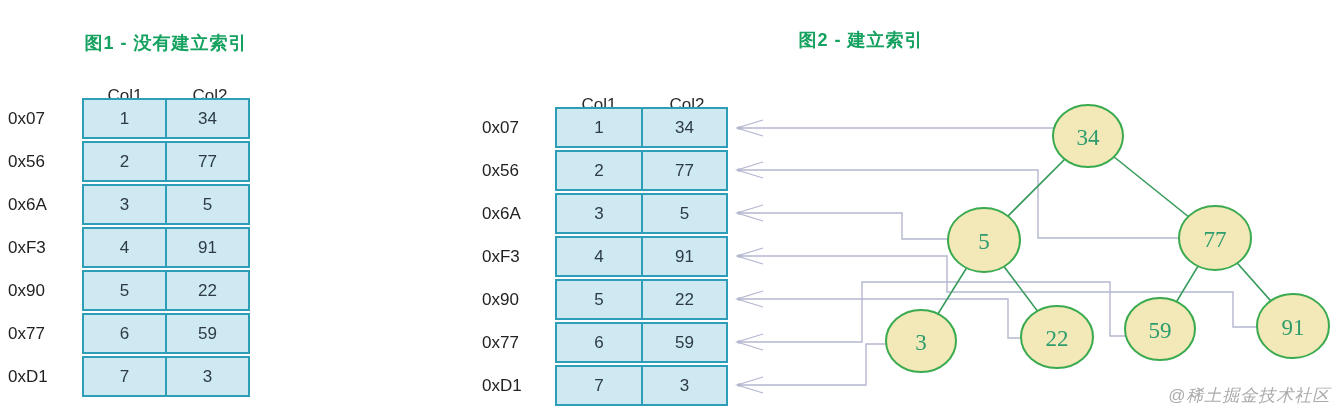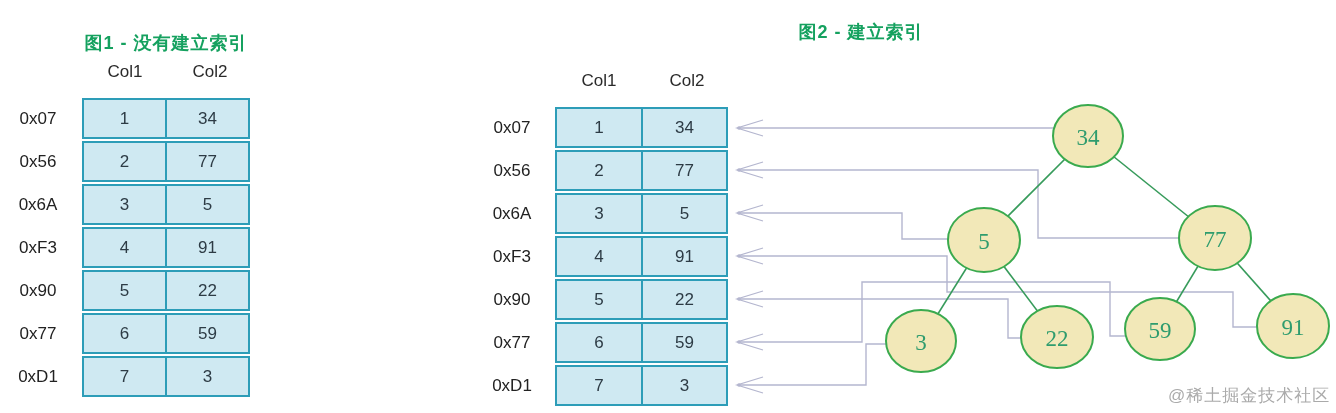--- a/index.html
+++ b/index.html
@@ -5,25 +5,25 @@
   html,body{margin:0;padding:0;background:#fff;}
   #canvas{
     position:relative;width:1336px;height:413px;background:#ffffff;overflow:hidden;
     font-family:"Liberation Sans", sans-serif;
   }
   .fig-title{
     position:absolute;font-size:18px;font-weight:bold;color:#15a15f;
     text-align:center;white-space:nowrap;letter-spacing:1px;
   }
   .col-header{
-    position:absolute;font-size:17px;color:#2a2a2a;text-align:center;width:88px;
+    position:absolute;font-size:17px;color:#2a2a2a;text-align:center;width:88px;margin-top:24px;
   }
   .addr-label{
     position:absolute;font-size:17px;color:#222;width:60px;height:41px;
-    line-height:41px;text-align:center;
+    line-height:41px;text-align:left;
   }
   .trow{position:absolute;display:flex;height:41px;}
   .cell{
     box-sizing:border-box;height:41px;border:2px solid #2d9db8;background:#cfe9f2;
     font-size:17px;color:#2d3b45;display:flex;align-items:center;justify-content:center;
   }
   .cell.c2{margin-left:-2px;}
   .f1 .cell{width:85px;}
   .f2 .cell.c1{width:88px;}
   .f2 .cell.c2{width:87px;}
@@ -32,21 +32,21 @@
   .arrowhead{stroke:#b4b6cf;stroke-width:1.2;fill:none;}
   .arrowdot{fill:#b4b6cf;}
   .tree-edge{stroke:#379b5b;stroke-width:1.6;fill:none;}
   .tree-node{fill:#f2e8b8;stroke:#3aaa4e;stroke-width:2;}
   .node-label{
     font-family:"Liberation Serif", serif;font-size:23px;fill:#2f9c6e;
     text-anchor:middle;dominant-baseline:central;
   }
   .watermark{
     position:absolute;left:1168px;top:384px;font-size:17px;color:#aaaaaa;
-    white-space:nowrap;letter-spacing:1px;
+    white-space:nowrap;letter-spacing:1px;font-style:italic;
   }
 </style>
 </head>
 <body>
 
 <div id="canvas">
 
   <div class="f1">
     <div class="fig-title" style="left:60px;top:4px;width:212px;margin-top:27px;">图1 - 没有建立索引</div>
 
@@ -85,21 +85,21 @@
       <div class="cell c1">6</div>
       <div class="cell c2">59</div>
     </div>
     <div class="trow" style="left:82px;top:356px;">
       <div class="cell c1">7</div>
       <div class="cell c2">3</div>
     </div>
   </div>
 
   <div class="f2">
-    <div class="fig-title" style="left:778px;top:20px;width:166px;">图2 - 建立索引</div>
+    <div class="fig-title" style="left:778px;top:28px;width:166px;">图2 - 建立索引</div>
 
     <div class="col-header" style="left:555px;top:71px;">Col1</div>
     <div class="col-header" style="left:643px;top:71px;">Col2</div>
 
     <div class="addr-label" style="left:482px;top:107px;">0x07</div>
     <div class="addr-label" style="left:482px;top:150px;">0x56</div>
     <div class="addr-label" style="left:482px;top:193px;">0x6A</div>
     <div class="addr-label" style="left:482px;top:236px;">0xF3</div>
     <div class="addr-label" style="left:482px;top:279px;">0x90</div>
     <div class="addr-label" style="left:482px;top:322px;">0x77</div>

